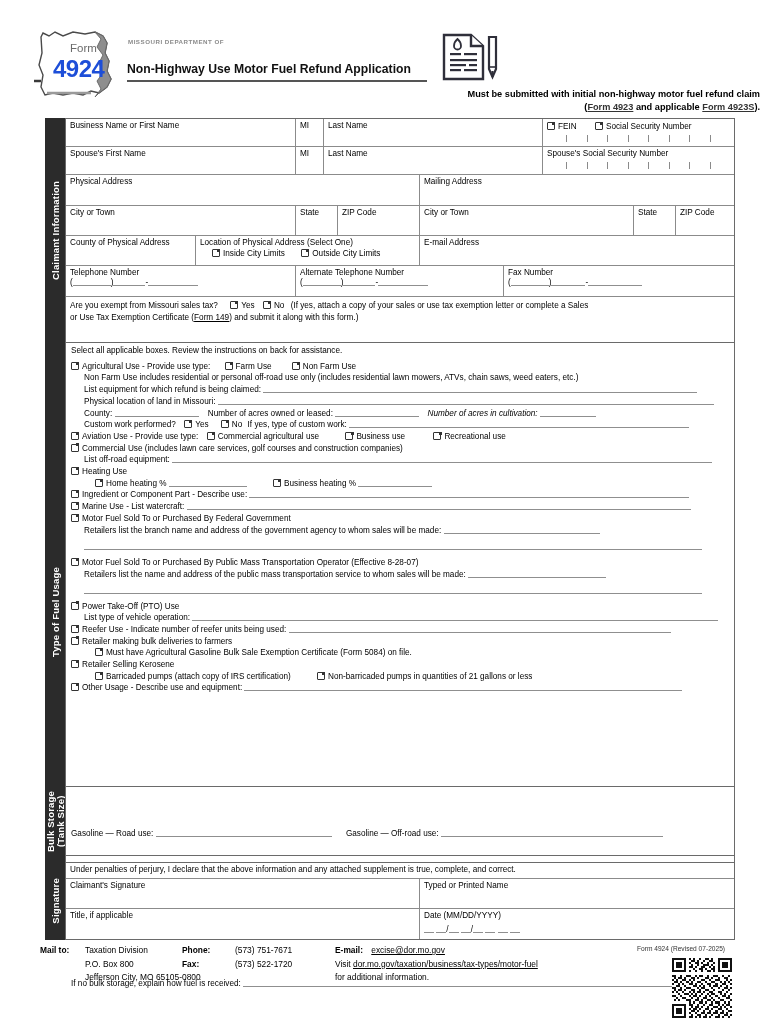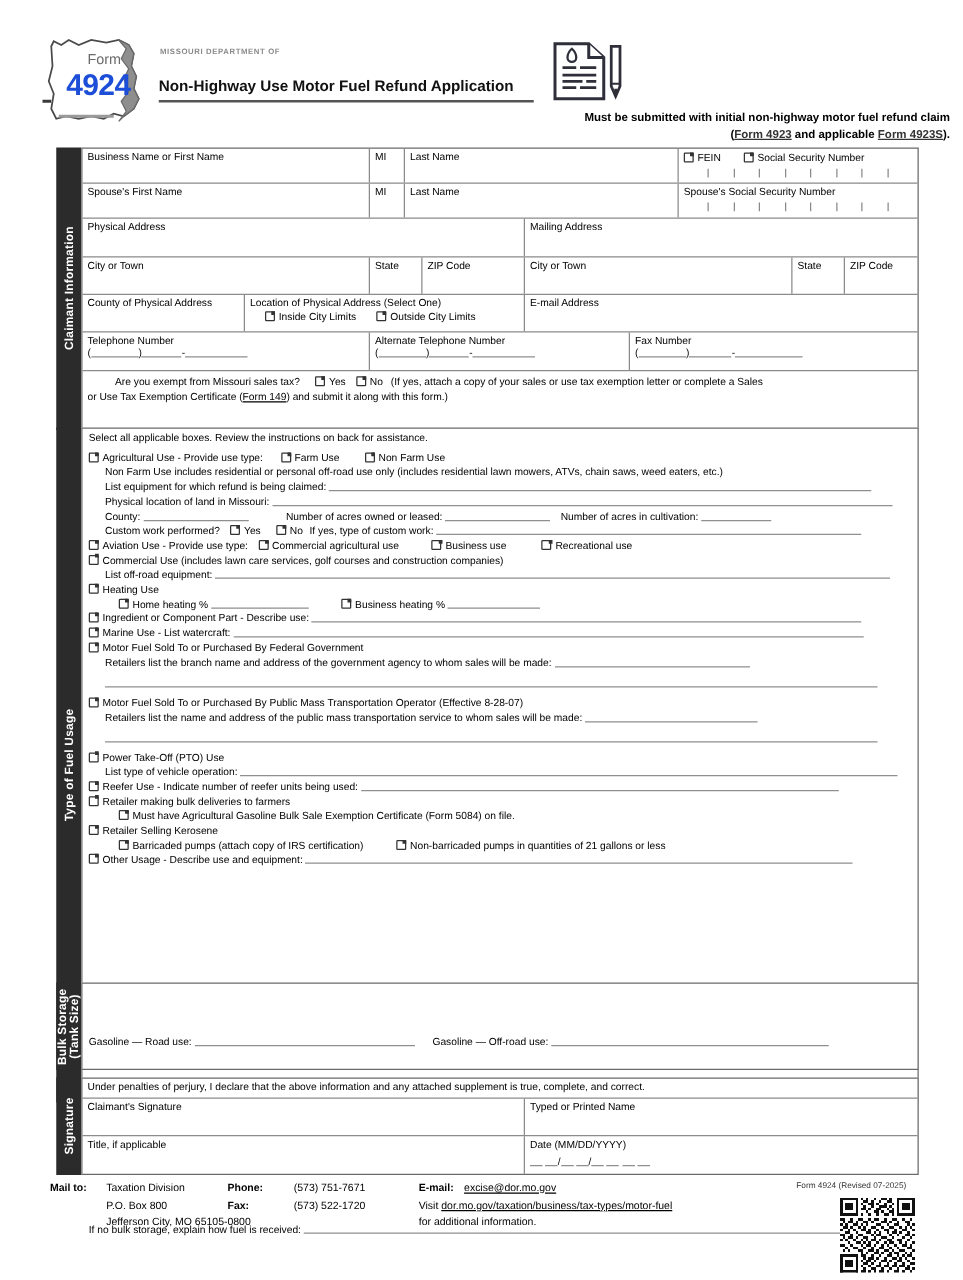--- a/index.html
+++ b/index.html
@@ -252,21 +252,21 @@
           <span class="lbl">(<span class="fl" style="width:38px;"></span>)<span class="fl" style="width:32px;"></span>-<span class="fl" style="width:50px;"></span></span>
         </div>
         <div class="cell" style="flex:1;">
           <span class="lbl">Fax Number</span>
           <span class="lbl">(<span class="fl" style="width:38px;"></span>)<span class="fl" style="width:34px;"></span>-<span class="fl" style="width:54px;"></span></span>
         </div>
       </div>
 
       <div class="row" style="height:auto;">
         <div class="cell" style="flex:1; padding-top:3px; padding-bottom:3px;">
-          <span class="lbl" style="display:inline;margin-left:22px;">Are you exempt from Missouri sales tax?</span>
+          <span class="lbl" style="display:inline;">Are you exempt from Missouri sales tax?</span>
           <span class="lbl" style="display:inline; margin-left:10px;"><span class="cb"></span><span>Yes</span></span>
           <span class="lbl" style="display:inline; margin-left:6px;"><span class="cb"></span><span>No</span></span>
           <span class="lbl" style="display:inline; margin-left:4px;">(If yes, attach a copy of your sales or use tax exemption letter or complete a Sales</span>
           <div style="line-height:10px; margin-top:1px;">
             <span class="lbl" style="display:inline;">or Use Tax Exemption Certificate (</span><span class="lbl lnk" style="display:inline; text-decoration:underline;">Form 149</span><span class="lbl" style="display:inline;">) and submit it along with this form.)</span>
           </div>
         </div>
       </div>
 
     </div>
@@ -291,23 +291,23 @@
         <span>List equipment for which refund is being claimed:</span>
         <span class="fl" style="width:434px;"></span>
       </div>
       <div class="fline indent1">
         <span>Physical location of land in Missouri:</span>
         <span class="fl" style="width:496px;"></span>
       </div>
       <div class="fline indent1">
         <span>County:</span>
         <span class="fl" style="width:84px;"></span>
-        <span style="margin-left:28px;">Number of acres owned or leased:</span>
+        <span style="margin-left:7px;">Number of acres owned or leased:</span>
         <span class="fl" style="width:84px;"></span>
-        <span style="margin-left:6px;">Number of acres in cultivation:</span>
+        <span style="margin-left:6px;font-style:italic;">Number of acres in cultivation:</span>
         <span class="fl" style="width:56px;"></span>
       </div>
       <div class="fline indent1">
         <span>Custom work performed?</span>
         <span style="margin-left:6px;"><span class="cb"></span><span>Yes</span></span>
         <span style="margin-left:10px;"><span class="cb"></span><span>No</span></span>
         <span style="margin-left:3px;">If yes, type of custom work:</span>
         <span class="fl" style="width:340px;"></span>
       </div>
 

